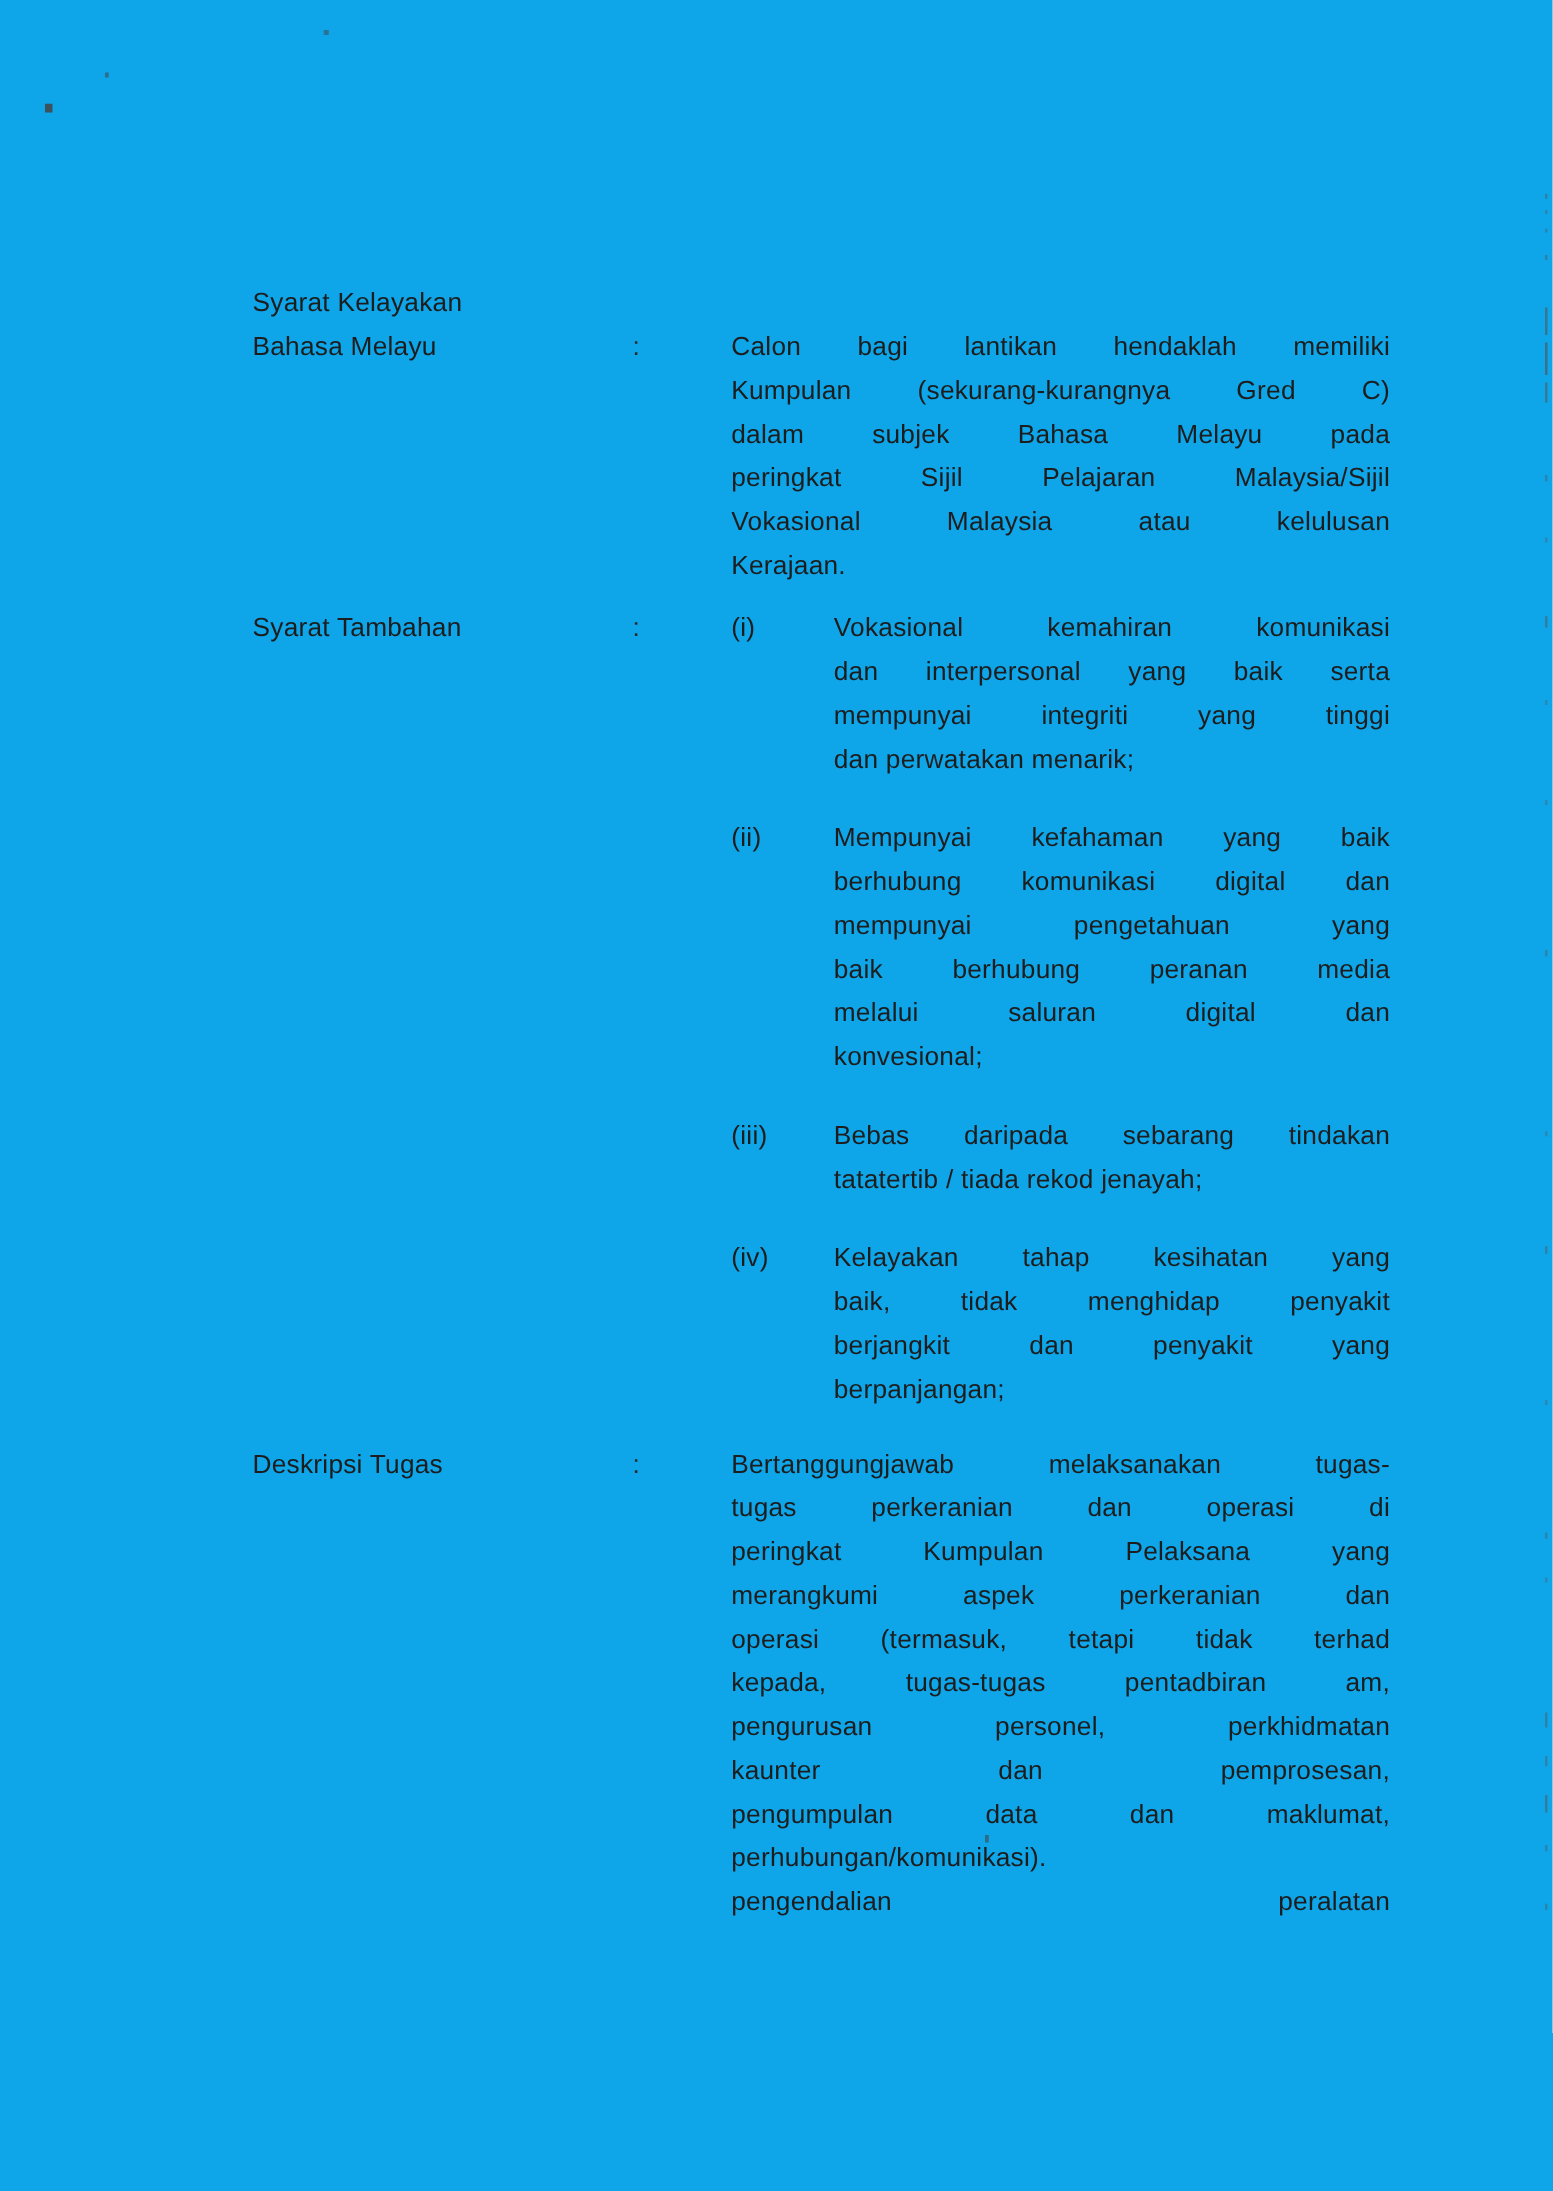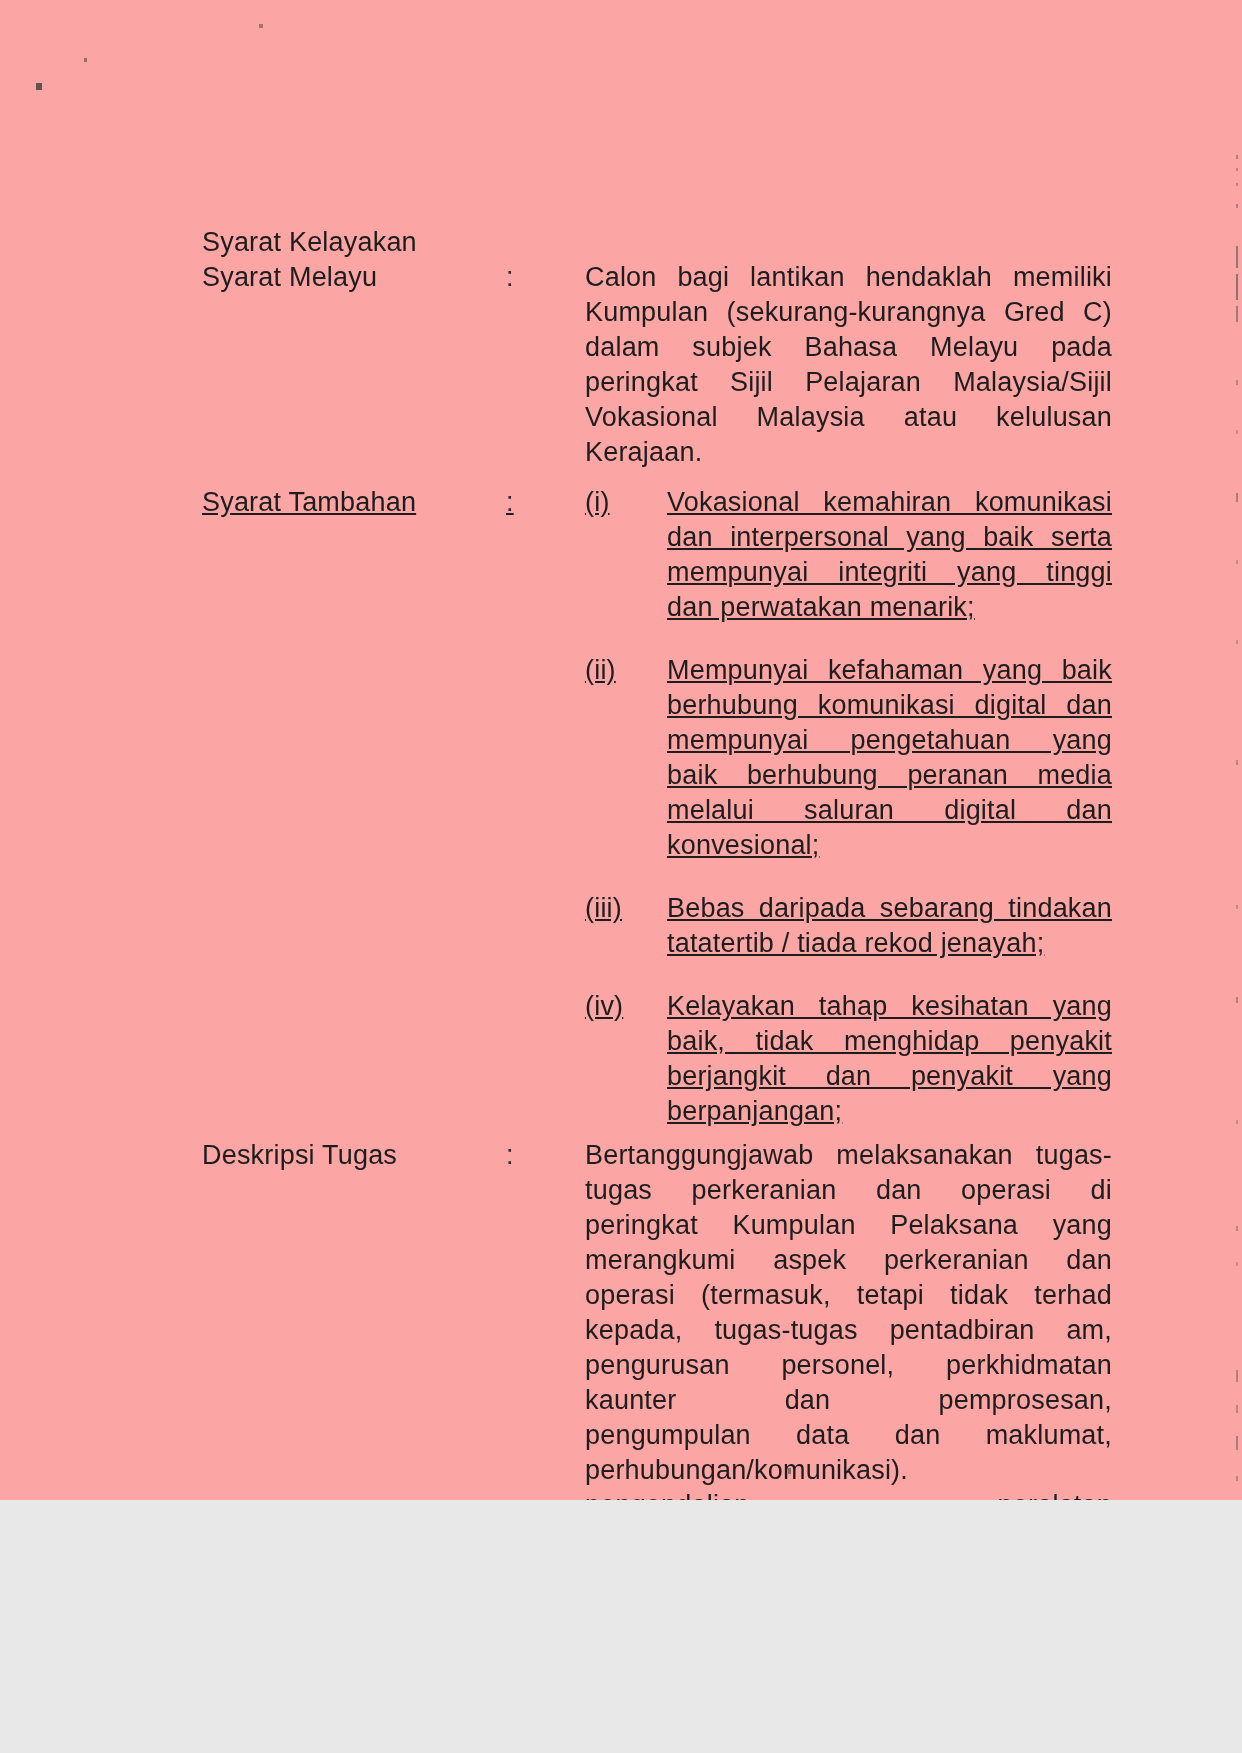--- a/index.html
+++ b/index.html
@@ -3,43 +3,43 @@
 <meta charset="utf-8">
 <style>
   html, body {
     margin: 0;
     padding: 0;
     background: #e8e8e8;
   }
   .page {
     position: relative;
     width: 1242px;
-    height: 1500px;
+    height: 1753px;
     margin: 0 auto;
-    background: #fca5a5;
+    background: #0ea5e9;
     overflow: hidden;
     font-family: "Liberation Sans", "DejaVu Sans", sans-serif;
-    font-size: 27px;
+    font-size: 21px;
     line-height: 35px;
     color: #1d1d1d;
     letter-spacing: 0.2px;
   }
   .doc {
     position: absolute;
     left: 202px;
     top: 225px;
     width: 912px;
   }
   .row {
     display: grid;
     grid-template-columns: 304px 79px 527px;
     align-items: start;
   }
   .row-syarat-kelayakan { margin-bottom: 15px; }
-  .row-syarat-tambahan  { margin-bottom: 9px; text-decoration: underline; }
+  .row-syarat-tambahan  { margin-bottom: 25px; }
   .pad1 { padding-top: 35px; }
   .label div { white-space: nowrap; }
   .colon { color: #2a2a2a; }
   .jline {
     text-align: justify;
     text-align-last: justify;
     height: 35px;
     overflow: hidden;
     white-space: nowrap;
   }
@@ -98,21 +98,21 @@
   <div class="edge-mark" style="top:1405px; height:8px; opacity:.4;"></div>
   <div class="edge-mark" style="top:1436px; height:14px; opacity:.5;"></div>
   <div class="edge-mark" style="top:1476px; height:5px; opacity:.4;"></div>
   <div class="edge-mark" style="top:1523px; height:5px; opacity:.4;"></div>
 
   <main class="doc">
 
     <section class="row row-syarat-kelayakan">
       <div class="label">
         <div>Syarat Kelayakan</div>
-        <div>Syarat Melayu</div>
+        <div>Bahasa Melayu</div>
       </div>
       <div class="colon pad1">:</div>
       <div class="content pad1">
         <div class="jline">Calon bagi lantikan hendaklah memiliki</div>
         <div class="jline">Kumpulan (sekurang-kurangnya Gred C)</div>
         <div class="jline">dalam subjek Bahasa Melayu pada</div>
         <div class="jline">peringkat Sijil Pelajaran Malaysia/Sijil</div>
         <div class="jline">Vokasional Malaysia atau kelulusan</div>
         <div class="jline last">Kerajaan.</div>
       </div>

